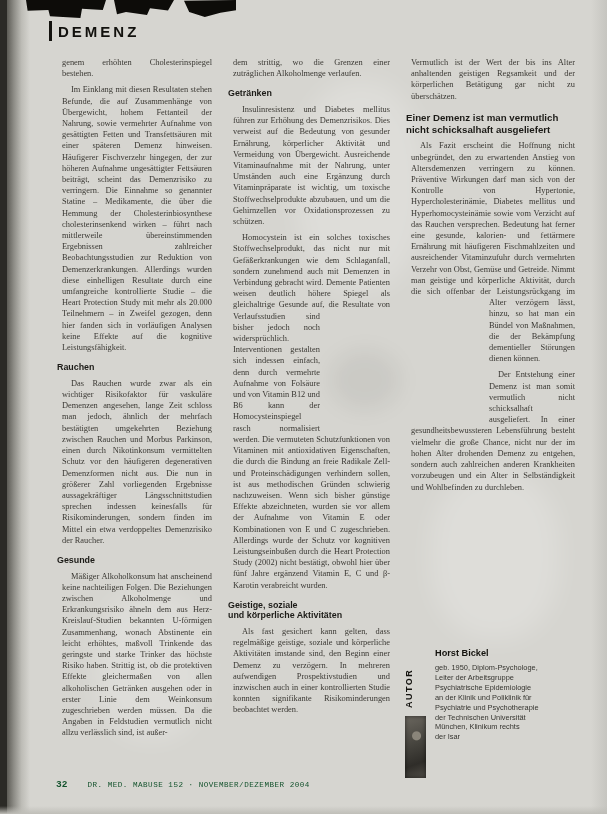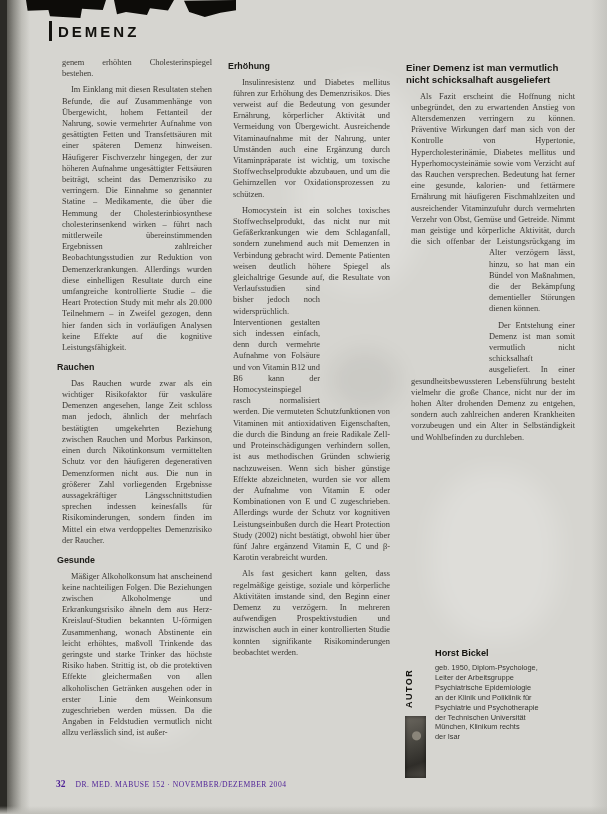--- a/index.html
+++ b/index.html
@@ -63,22 +63,22 @@
     font-weight:bold;font-size:9px;letter-spacing:1.5px;color:#13120e;height:58px;}
   .author-photo{position:absolute;left:1px;top:66px;width:21px;height:62px;
     background:
       radial-gradient(circle at 55% 32%,#8a857a 0 4px,rgba(0,0,0,0) 5px),
       linear-gradient(160deg,#6b675f 0%,#46443e 45%,#2f2d29 75%,#514e47 100%);
     box-shadow:inset 0 0 4px rgba(0,0,0,.6);}
   .author-name{margin-left:31px;font-weight:bold;font-size:9.2px;color:#15140f;}
   .author-bio{margin-left:31px;margin-top:5px;font-size:7.4px;line-height:9.9px;color:#35342f;}
 
   
-  .footer{position:absolute;left:56px;top:779px;display:flex;align-items:baseline;gap:10px;
-    font-family:Liberation Serif, serif;color:#4c1d95;}
+  .footer{position:absolute;left:56px;top:779px;display:flex;align-items:baseline;gap:20px;
+    font-family:Liberation Mono, monospace;color:#14532d;}
   .footer-page{font-weight:bold;font-size:9.5px;}
   .footer-issue{font-size:7.6px;letter-spacing:.5px;}
 </style>
 </head>
 <body>
 
 <div class="page">
 
   <div class="gutter"></div>
   <div class="gutter-core"></div>
@@ -98,29 +98,33 @@
   <div class="col col1">
     <p>genem erhöhten Cholesterinspiegel bestehen.</p>
     <p class="indent">Im Einklang mit diesen Resultaten stehen Befunde, die auf Zusammenhänge von Übergewicht, hohem Fettanteil der Nahrung, sowie vermehrter Aufnahme von gesättigten Fetten und Transfettsäuren mit einer späteren Demenz hinweisen. Häufigerer Fischverzehr hingegen, der zur höheren Aufnahme ungesättigter Fettsäuren beiträgt, scheint das Demenzrisiko zu verringern. Die Einnahme so genannter Statine – Medikamente, die über die Hemmung der Cholesterinbiosynthese cholesterinsenkend wirken – führt nach mittlerweile übereinstimmenden Ergebnissen zahlreicher Beobachtungsstudien zur Reduktion von Demenzerkrankungen. Allerdings wurden diese einhelligen Resultate durch eine umfangreiche kontrollierte Studie – die Heart Protection Study mit mehr als 20.000 Teilnehmern – in Zweifel gezogen, denn hier fanden sich in vorläufigen Analysen keine Effekte auf die kognitive Leistungsfähigkeit.</p>
     <h3 class="subhead">Rauchen</h3>
     <p class="indent">Das Rauchen wurde zwar als ein wichtiger Risikofaktor für vaskuläre Demenzen angesehen, lange Zeit schloss man jedoch, ähnlich der mehrfach bestätigten umgekehrten Beziehung zwischen Rauchen und Morbus Parkinson, einen durch Nikotinkonsum vermittelten Schutz vor den häufigeren degenerativen Demenzformen nicht aus. Die nun in größerer Zahl vorliegenden Ergebnisse aussagekräftiger Längsschnittstudien sprechen indessen keinesfalls für Risikominderungen, sondern finden im Mittel ein etwa verdoppeltes Demenzrisiko der Raucher.</p>
     <h3 class="subhead">Gesunde</h3>
     <p class="indent">Mäßiger Alkoholkonsum hat anscheinend keine nachteiligen Folgen. Die Beziehungen zwischen Alkoholmenge und Erkrankungsrisiko ähneln dem aus Herz-Kreislauf-Studien bekannten U-förmigen Zusammenhang, wonach Abstinente ein leicht erhöhtes, maßvoll Trinkende das geringste und starke Trinker das höchste Risiko haben. Strittig ist, ob die protektiven Effekte gleichermaßen von allen alkoholischen Getränken ausgehen oder in erster Linie dem Weinkonsum zugeschrieben werden müssen. Da die Angaben in Feldstudien vermutlich nicht allzu verlässlich sind, ist außer-</p>
   </div>
 
   <div class="col col2">
-    <h3 class="subhead">Erhöhung</h3>
+    <p>dem strittig, wo die Grenzen einer zuträglichen Alkoholmenge verlaufen.</p>
+    <h3 class="subhead">Getränken</h3>
     <p class="indent">Insulinresistenz und Diabetes mellitus führen zur Erhöhung des Demenzrisikos. Dies verweist auf die Bedeutung von gesunder Ernährung, körperlicher Aktivität und Vermeidung von Übergewicht. Ausreichende Vitaminaufnahme mit der Nahrung, unter Umständen auch eine Ergänzung durch Vitaminpräparate ist wichtig, um toxische Stoffwechselprodukte abzubauen, und um die Gehirnzellen vor Oxidationsprozessen zu schützen.</p>
     <p class="indent">
       <span>Homocystein ist ein solches toxisches Stoffwechselprodukt, das nicht nur mit Gefäßerkrankungen wie dem Schlaganfall, sondern zunehmend auch mit Demenzen in Verbindung gebracht wird. Demente Patienten weisen deutlich höhere Spiegel als gleichaltrige Gesunde auf, die Resultate </span><span class="cut-right"></span><span>von Verlaufsstudien sind bisher jedoch noch widersprüchlich. Interventionen gestalten sich indessen einfach, denn durch vermehrte Aufnahme von Folsäure und von Vitamin B12 und B6 kann der Homocysteinspiegel rasch normalisiert werden. Die vermuteten Schutzfunktionen von Vitaminen mit antioxidativen Eigenschaften, die durch die Bindung an freie Radikale Zell- und Proteinschädigungen verhindern sollen, ist aus methodischen Gründen schwierig nachzuweisen. Wenn sich bisher günstige Effekte abzeichneten, wurden sie vor allem der Aufnahme von Vitamin E oder Kombinationen von E und C zugeschrieben. Allerdings wurde der Schutz vor kognitiven Leistungseinbußen durch die Heart Protection Study (2002) nicht bestätigt, obwohl hier über fünf Jahre ergänzend Vitamin E, C und β-Karotin verabreicht wurden.</span>
     </p>
+    <h3 class="subhead pre">Geistige, soziale
+und körperliche Aktivitäten</h3>
     <p class="indent">Als fast gesichert kann gelten, dass regelmäßige geistige, soziale und körperliche Aktivitäten imstande sind, den Beginn einer Demenz zu verzögern. In mehreren aufwendigen Prospektivstudien und inzwischen auch in einer kontrollierten Studie konnten signifikante Risikominderungen beobachtet werden.</p>
   </div>
 
   <div class="col col3">
+    <p>Vermutlich ist der Wert der bis ins Alter anhaltenden geistigen Regsamkeit und der körperlichen Betätigung gar nicht zu überschätzen.</p>
     <h3 class="subhead big pre">Einer Demenz ist man vermutlich
 nicht schicksalhaft ausgeliefert</h3>
     <p class="indent">
       <span>Als Fazit erscheint die Hoffnung nicht unbegründet, den zu erwartenden Anstieg von Altersdemenzen verringern zu können. Präventive Wirkungen darf man sich von der Kontrolle von Hypertonie, Hypercholesterinämie, Diabetes mellitus und Hyperhomocysteinämie sowie vom Verzicht auf das Rauchen versprechen. Bedeutung hat ferner eine gesunde, kalorien- und fettärmere Ernährung mit häufigeren Fischmahlzeiten und ausreichender Vitaminzufuhr durch vermehrten Verzehr von Obst, Gemüse und Getreide. Nimmt man geistige und körperliche Aktivität, durch die sich offenbar der Leistungsrückgang </span><span class="cut-left"></span><span>im Alter verzögern lässt, hinzu, so hat man ein Bündel von Maßnahmen, die der Bekämpfung dementieller Störungen dienen können.</span>
     </p>
     <p class="indent">Der Entstehung einer Demenz ist man somit vermutlich nicht schicksalhaft ausgeliefert. In einer gesundheitsbewussteren Lebensführung besteht vielmehr die große Chance, nicht nur der im hohen Alter drohenden Demenz zu entgehen, sondern auch zahlreichen anderen Krankheiten vorzubeugen und ein Alter in Selbständigkeit und Wohlbefinden zu durchleben.</p>
   </div>
 
 
   <div class="author">

